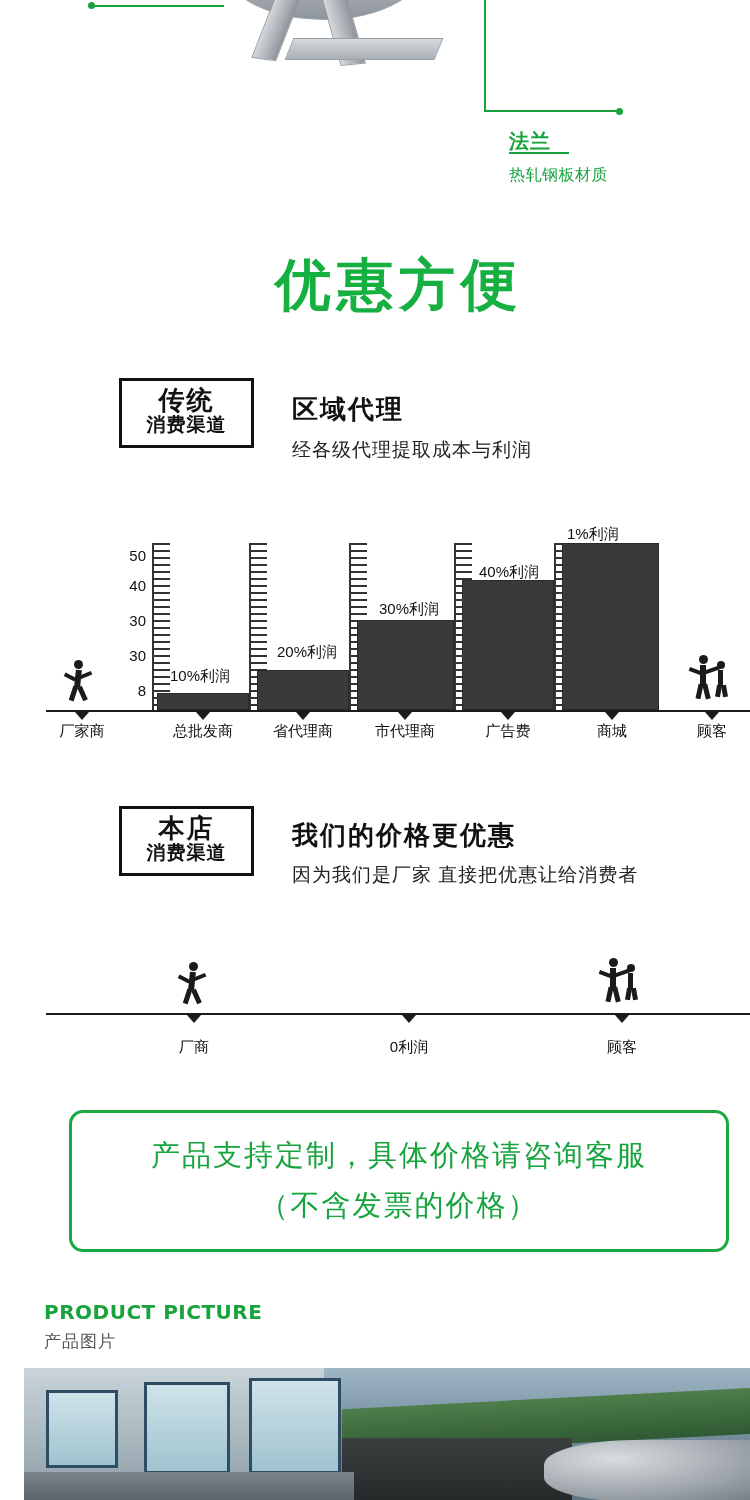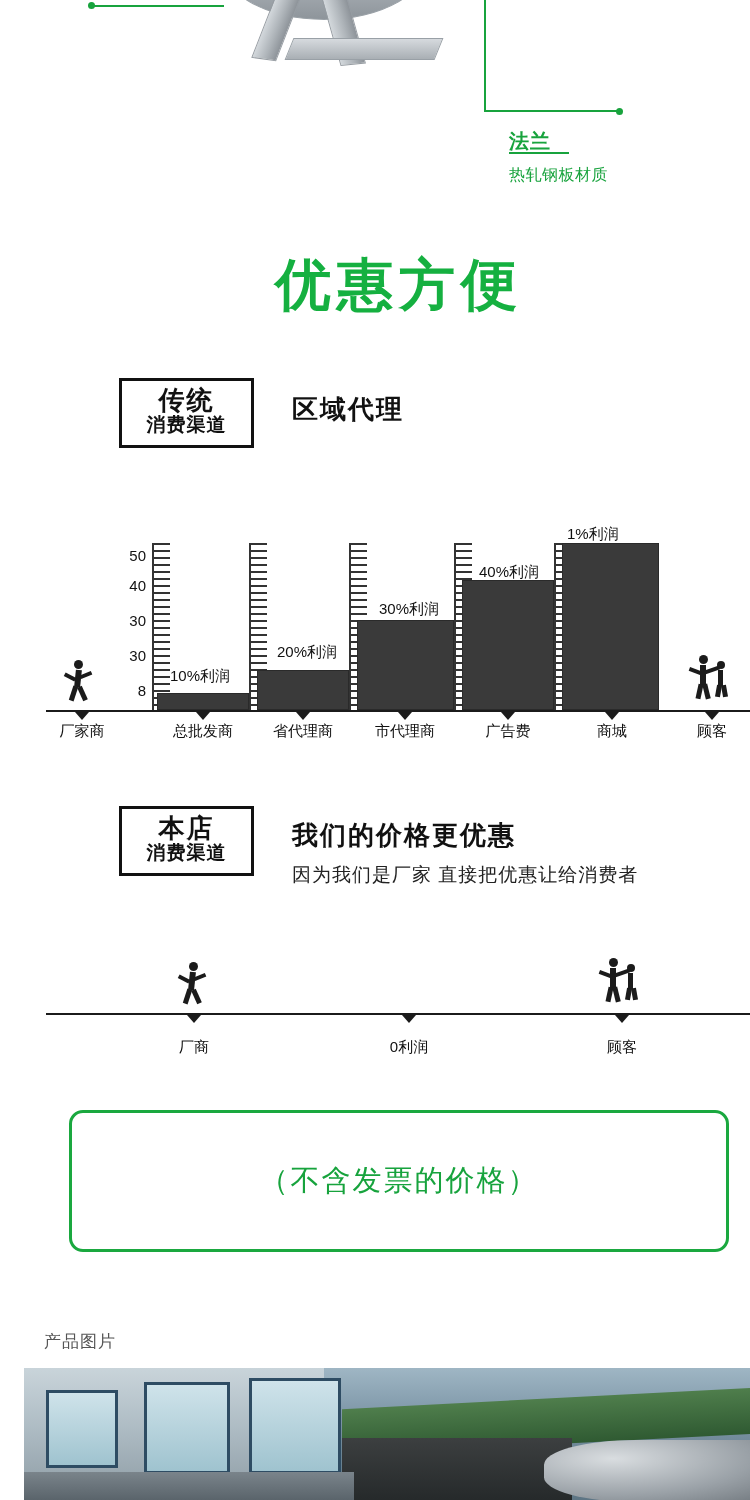--- a/index.html
+++ b/index.html
@@ -220,20 +220,21 @@
     <div class="callout-sub" style="left:485px; top:165px;">热轧钢板材质</div>
   </div>
 
   <div class="headline">优惠方便</div>
 
   <div class="badge" style="left:95px; top:378px; width:135px;">
     <div class="b1">传统</div>
     <div class="b2">消费渠道</div>
   </div>
   <div class="blk-title" style="left:268px; top:392px;">区域代理</div>
+  <div class="blk-sub" style="left:268px; top:437px;">经各级代理提取成本与利润</div>
 
   <div class="chart">
 
     <div class="yaxis-num" style="left:96px; top:32px;">50</div>
     <div class="yaxis-num" style="left:96px; top:62px;">40</div>
     <div class="yaxis-num" style="left:96px; top:97px;">30</div>
     <div class="yaxis-num" style="left:96px; top:132px;">30</div>
     <div class="yaxis-num" style="left:96px; top:167px;">8</div>
 
     <div class="tick-col" style="left:128px; top:28px; height:167px;"></div>
@@ -328,23 +329,25 @@
   <div class="line2"></div>
   <div class="tri" style="left:163px; top:1015px;"></div>
   <div class="tri" style="left:378px; top:1015px;"></div>
   <div class="tri" style="left:591px; top:1015px;"></div>
 
   <div class="cat-label" style="left:134px; top:1038px; width:72px;">厂商</div>
   <div class="cat-label" style="left:349px; top:1038px; width:72px;">0利润</div>
   <div class="cat-label" style="left:562px; top:1038px; width:72px;">顾客</div>
 
   <div class="green-box">
+    <div class="gb-l1">产品支持定制，具体价格请咨询客服</div>
     <div class="gb-l2">（不含发票的价格）</div>
   </div>
 
+  <div class="pp-en">PRODUCT PICTURE</div>
   <div class="pp-cn">产品图片</div>
 
   <div class="bottom-photo">
     <div class="bp-wall"></div>
     <div class="bp-window bp-w1"></div>
     <div class="bp-window bp-w2"></div>
     <div class="bp-window bp-w3"></div>
     <div class="bp-green-roof"></div>
     <div class="bp-dark"></div>
     <div class="bp-duct"></div>

